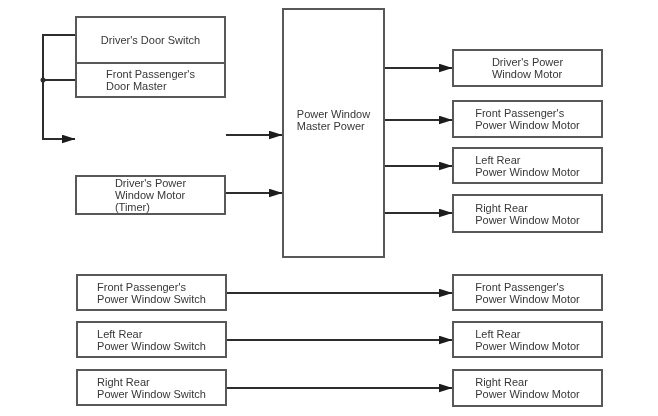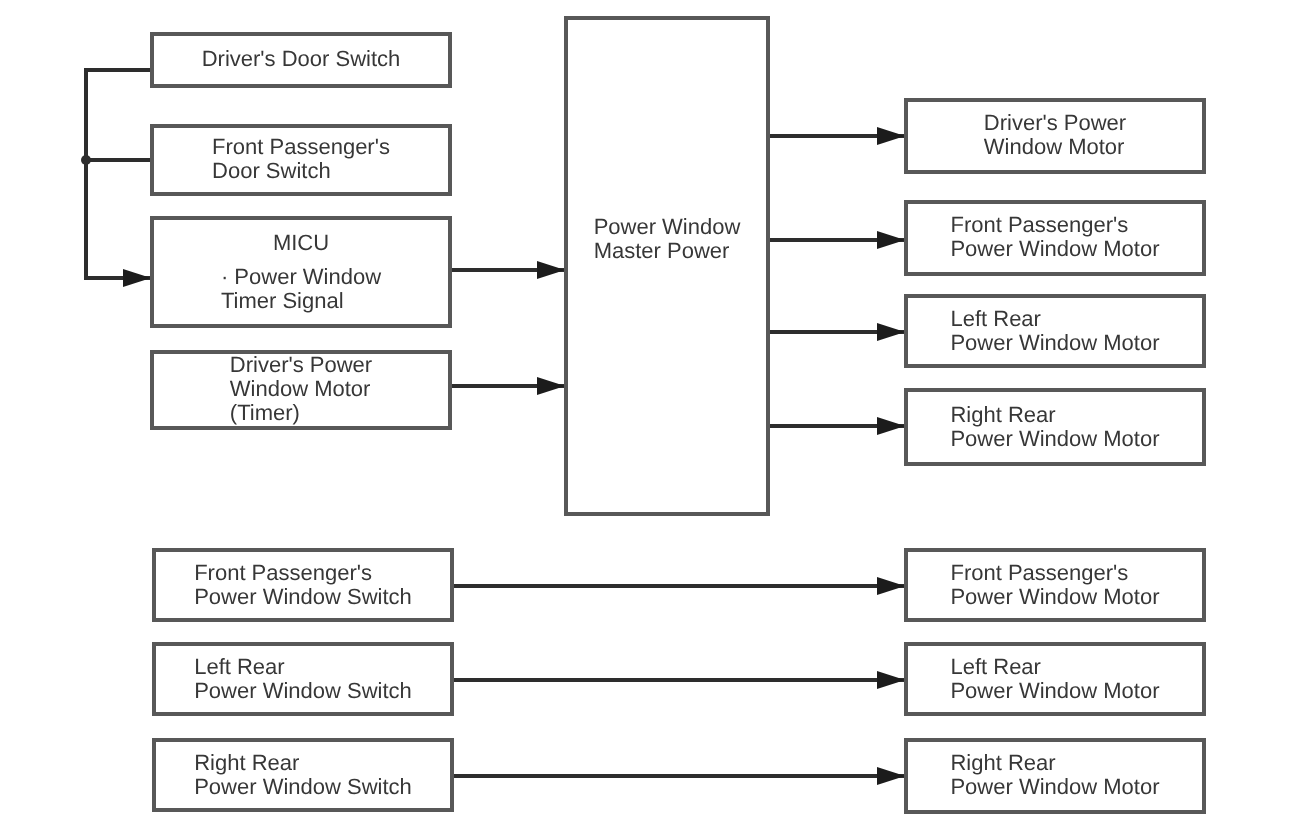--- a/index.html
+++ b/index.html
@@ -80,40 +80,33 @@
       <path d="M 385,120 L 452,120" marker-end="url(#arrow)"></path>
       <path d="M 385,166 L 452,166" marker-end="url(#arrow)"></path>
       <path d="M 385,213 L 452,213" marker-end="url(#arrow)"></path>
       <path d="M 227,293 L 452,293" marker-end="url(#arrow)"></path>
       <path d="M 227,340 L 452,340" marker-end="url(#arrow)"></path>
       <path d="M 227,388 L 452,388" marker-end="url(#arrow)"></path>
     </g>
     <circle cx="43" cy="80" r="2.5" fill="#2d2d2d"></circle>
   </svg>
 
-  <div class="box single" style="left:75px; top:16px; width:151px; height:28px;">
+  <div class="box single" style="left:75px; top:16px; width:151px; height:48px;">
     <div class="box-text">
       <span class="line">Driver's Door Switch</span>
     </div>
   </div>
 
   <div class="box" style="left:75px; top:62px; width:151px; height:36px;">
     <div class="box-text">
       <span class="line">Front Passenger's</span>
-      <span class="line">Door Switch</span>
+      <span class="line">Door Master</span>
     </div>
   </div>
 
-  <div class="box box-micu" style="left:75px; top:108px; width:151px; height:56px;">
-    <div class="box-text">
-      <span class="line micu-head">MICU</span>
-      <span class="line micu-gap">· Power Window</span>
-      <span class="line">Timer Signal</span>
-    </div>
-  </div>
 
   <div class="box" style="left:75px; top:175px; width:151px; height:40px;">
     <div class="box-text">
       <span class="line">Driver's Power</span>
       <span class="line">Window Motor</span>
       <span class="line">(Timer)</span>
     </div>
   </div>
 
   <div class="box box-master" style="left:282px; top:8px; width:103px; height:250px;">

